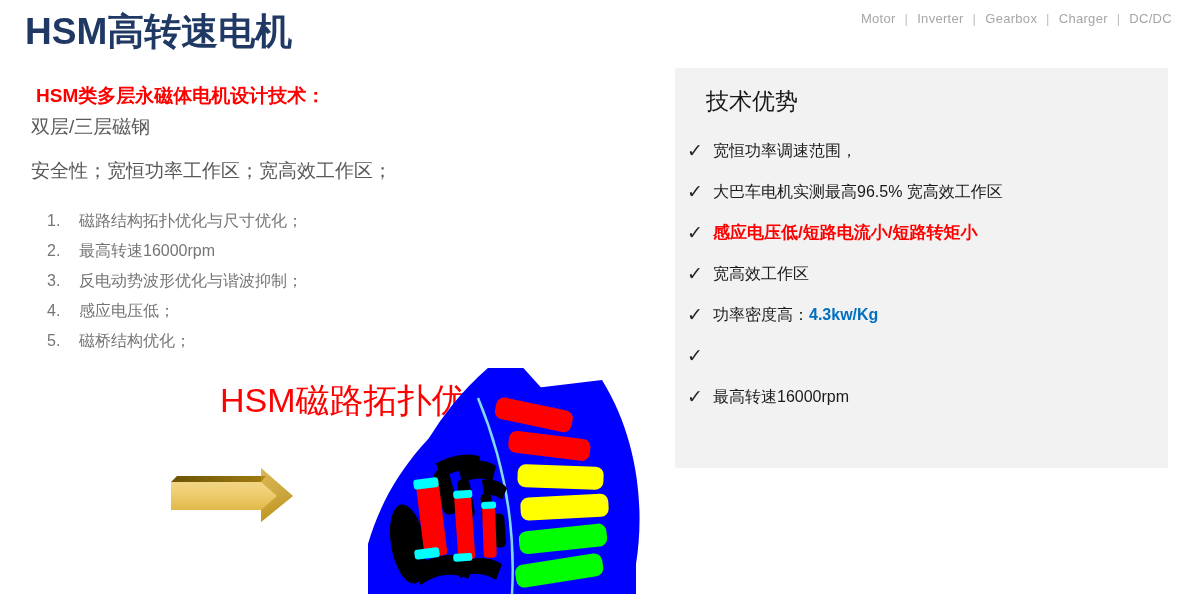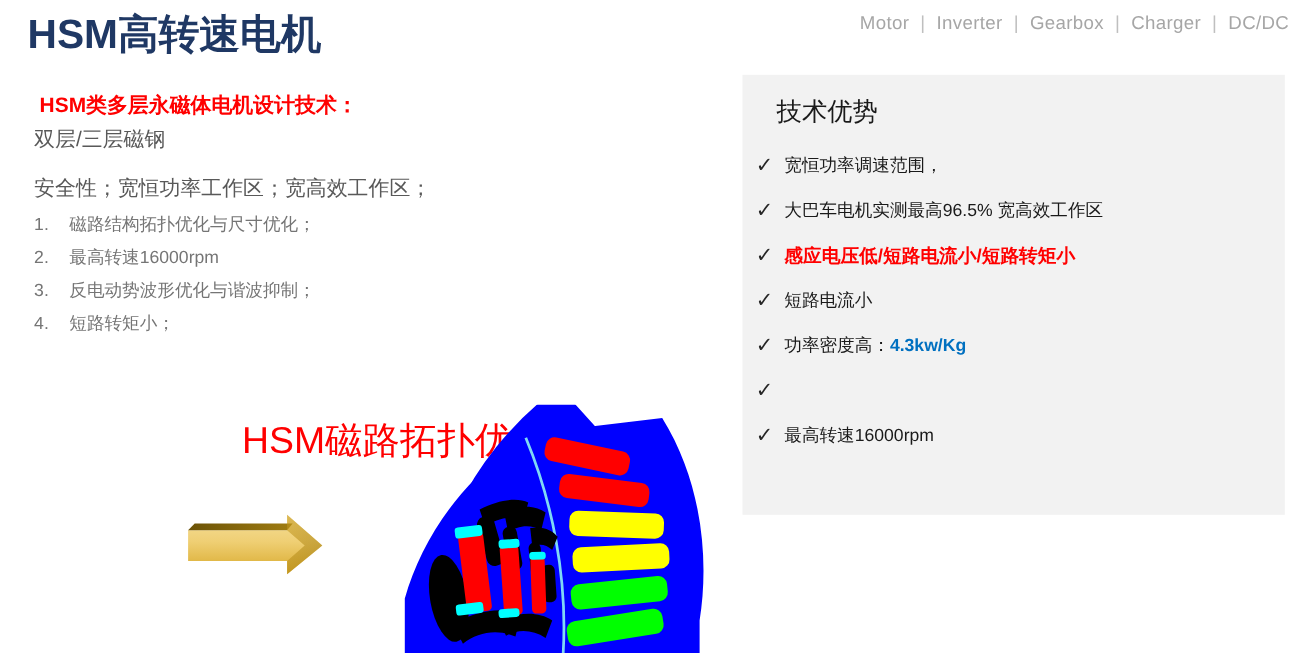--- a/index.html
+++ b/index.html
@@ -12,21 +12,21 @@
   .slide{position:relative;width:1190px;height:594px;}
 
   
   .page-title{
     position:absolute;left:25px;top:7px;
     font-size:37px;font-weight:bold;
     color:#1F3864;letter-spacing:0px;white-space:nowrap;
   }
   .topnav{
     position:absolute;right:18px;top:11px;
-    font-size:17px;color:#A6A6A6;white-space:nowrap;
+    font-size:13px;color:#A6A6A6;white-space:nowrap;
     letter-spacing:.3px;
   }
   .topnav .sep{margin:0 5px;color:#BFBFBF;}
   .topnav .navitem{color:#A6A6A6;}
 
   
   .left-col{position:absolute;left:0;top:0;width:660px;height:594px;}
   .lead-heading{
     position:absolute;left:36px;top:83px;
     font-size:19px;font-weight:bold;color:#FF0000;white-space:nowrap;
@@ -34,21 +34,21 @@
   .lead-heading .colon{color:#FF0000;font-weight:bold;}
   .sub-line{
     position:absolute;left:31px;
     font-size:19px;color:#595959;white-space:nowrap;
   }
   .sub-line.l1{top:114px;}
   .sub-line.l2{top:158px;}
 
   .num-list{
     position:absolute;left:31px;top:190px;
-    width:500px;margin:0;padding:0;list-style:none;
+    width:500px;margin:16px;padding:0;list-style:none;
   }
   .num-list li{
     font-size:16px;color:#757575;
     height:30px;line-height:30px;white-space:nowrap;
   }
   .num-list li .idx{display:inline-block;width:32px;}
 
   
   .diagram-caption{
     position:absolute;left:220px;top:378px;
@@ -117,21 +117,24 @@
       <li>
         <span class="idx">1.</span><span>磁路结构拓扑优化与尺寸优化；</span>
       </li>
       <li>
         <span class="idx">2.</span><span>最高转速16000rpm</span>
       </li>
       <li>
         <span class="idx">3.</span><span>反电动势波形优化与谐波抑制；</span>
       </li>
       <li>
-        <span class="idx">4.</span><span>短路转矩小；</span>
+        <span class="idx">4.</span><span>感应电压低；</span>
+      </li>
+      <li>
+        <span class="idx">5.</span><span>磁桥结构优化；</span>
       </li>
     </ul>
 
     <div class="diagram-caption">HSM磁路拓扑优化</div>
 
     <div class="arrow-wrap">
       <svg width="135" height="70" viewBox="0 0 135 70" xmlns="http://www.w3.org/2000/svg">
         <defs>
           <linearGradient id="gbody" x1="0" y1="0" x2="0" y2="1">
             <stop offset="0%" stop-color="#F5DE9A"></stop>
@@ -224,21 +227,21 @@
       <li>
         <span class="check">✓</span>
         <span class="txt">大巴车电机实测最高96.5% 宽高效工作区</span>
       </li>
       <li class="red">
         <span class="check">✓</span>
         <span class="txt">感应电压低/短路电流小/短路转矩小</span>
       </li>
       <li>
         <span class="check">✓</span>
-        <span class="txt">短路电流小</span>
+        <span class="txt">宽高效工作区</span>
       </li>
       <li>
         <span class="check">✓</span>
         <span class="txt"><span>功率密度高：</span><span class="hl">4.3kw/Kg</span></span>
       </li>
       <li>
         <span class="check">✓</span>
       </li>
       <li>
         <span class="check">✓</span>

